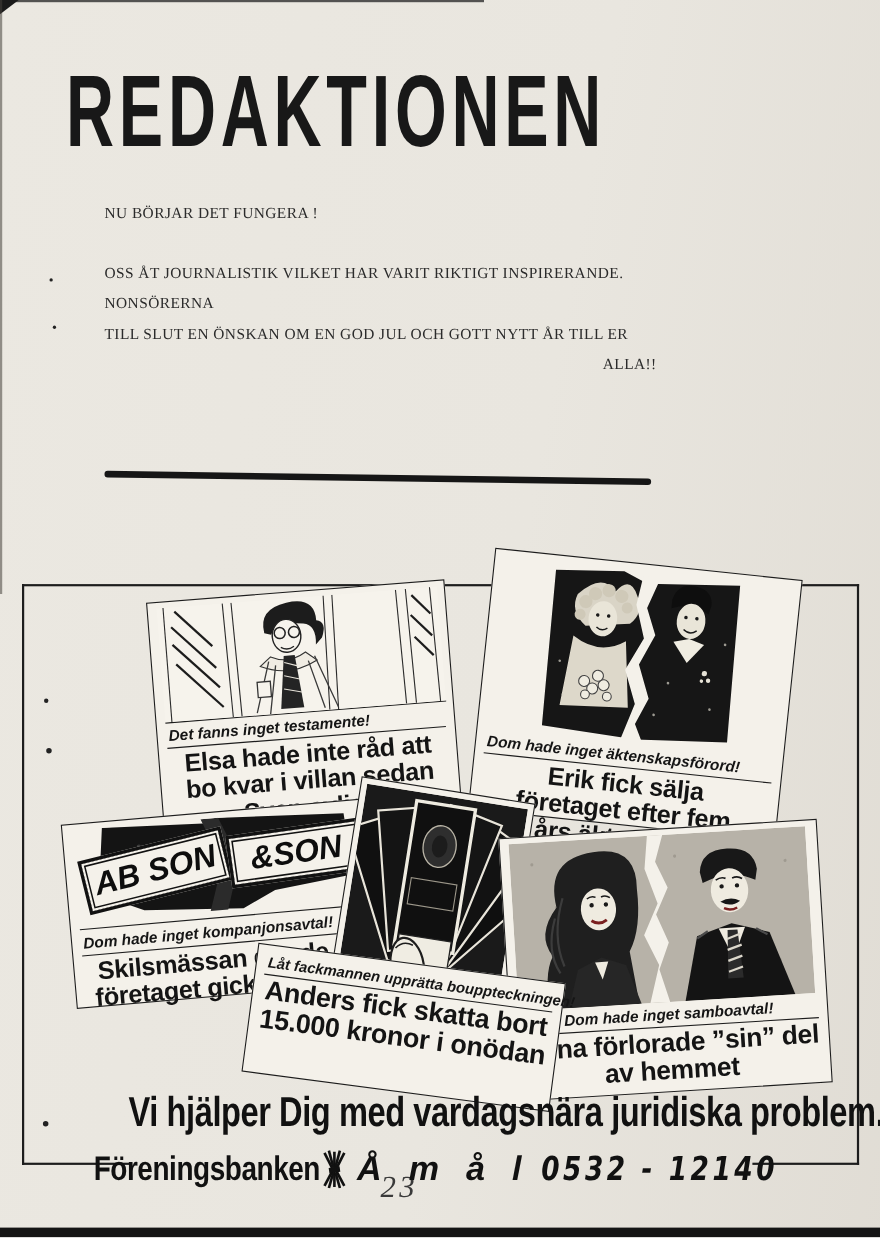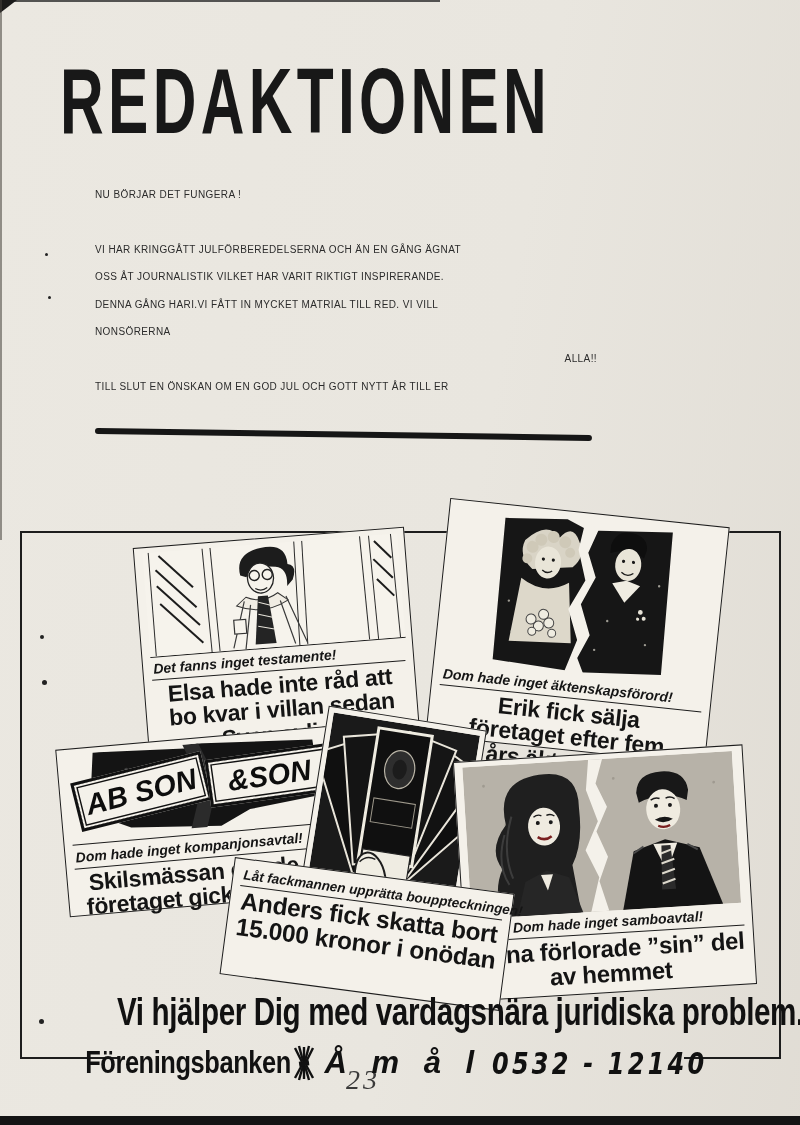--- a/index.html
+++ b/index.html
@@ -17,21 +17,21 @@
 
   
   .title{
     position:absolute; left:60px; top:48px;
     font-weight:bold; font-size:84px; letter-spacing:6px; color:#181818;
     transform:scale(0.72,1.1); transform-origin:left top; white-space:nowrap;
   }
 
   
   .typewriter{position:absolute; left:95px; top:181px; width:502px;
-    font-family:Liberation Sans, sans-serif; font-size:10px; letter-spacing:.4px;
+    font-family:Liberation Serif, serif; font-size:14px; letter-spacing:.4px;
     color:#2b2b2b;}
   .tline{min-height:27.4px; line-height:27.4px; white-space:pre;}
   .tline.tr{text-align:right;}
 
   .divider{position:absolute; left:95px; top:428px; width:497px; height:5.5px;
     background:#161616; border-radius:3px; transform:rotate(0.8deg); transform-origin:left center;}
 
   
   .adbox{position:absolute; left:20px; top:531px; width:761px; height:528px;}
   .adb{position:absolute;background:#1d1d1d;}
@@ -100,26 +100,24 @@
   <div class="dot" style="left:48px;top:296px;width:3px;height:3px;"></div>
   <div class="dot" style="left:40px;top:635px;width:4px;height:4px;"></div>
   <div class="dot" style="left:42px;top:680px;width:5px;height:5px;"></div>
   <div class="dot" style="left:39px;top:1019px;width:5px;height:5px;"></div>
 
   <div class="title">REDAKTIONEN</div>
 
   <div class="typewriter">
     <div class="tline">NU BÖRJAR DET FUNGERA !</div>
     <div class="tline"></div>
-    <div class="tline">VI HAR KRINGGÅTT JULFÖRBEREDELSERNA OCH ÄN EN GÅNG ÄGNAT</div>
     <div class="tline">OSS ÅT JOURNALISTIK VILKET HAR VARIT RIKTIGT INSPIRERANDE.</div>
-    <div class="tline">DENNA GÅNG HARI.VI FÅTT IN MYCKET MATRIAL TILL RED. VI VILL</div>
     <div class="tline">NONSÖRERNA</div>
+    <div class="tline">TILL SLUT EN ÖNSKAN OM EN GOD JUL OCH GOTT NYTT ÅR TILL ER</div>
     <div class="tline tr">ALLA!!</div>
-    <div class="tline">TILL SLUT EN ÖNSKAN OM EN GOD JUL OCH GOTT NYTT ÅR TILL ER</div>
   </div>
 
   <div class="divider"></div>
 
   <div class="adbox">
     <div class="adb top"></div>
     <div class="adb left"></div>
     <div class="adb right"></div>
     <div class="adb bleft"></div>
     <div class="adb bright"></div>

